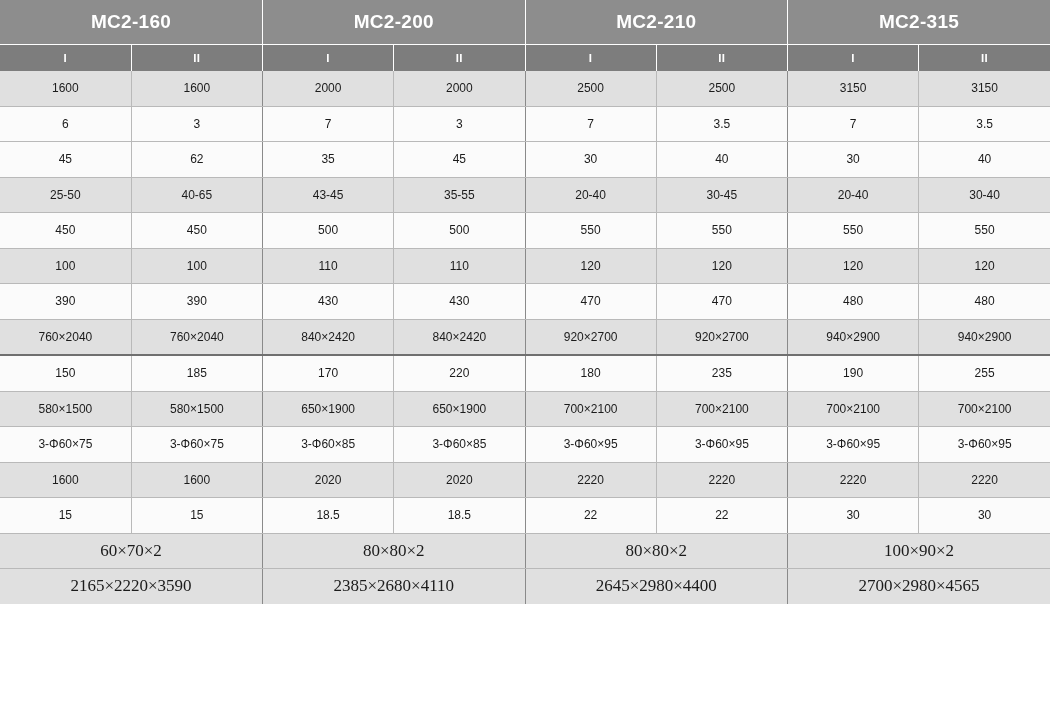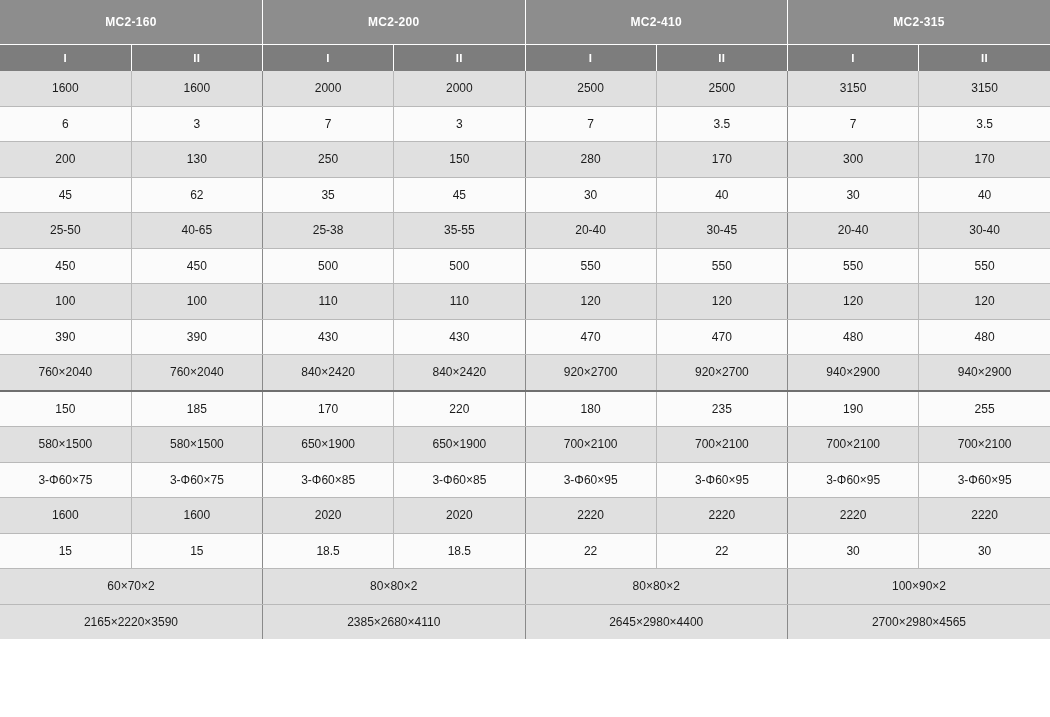--- a/index.html
+++ b/index.html
@@ -18,21 +18,21 @@
     width: 1050px;
     table-layout: fixed;
   }
   table.spec col.c {
     width: 131.25px;
   }
   
   tr.model-row th {
     background: #8d8d8d;
     color: #ffffff;
-    font-size: 12px;
+    font-size: 19px;
     font-weight: bold;
     height: 42px;
     border-right: 1px solid #ffffff;
     border-bottom: 1px solid #ffffff;
     letter-spacing: 0.3px;
   }
   tr.model-row th:last-child { border-right: none; }
 
   tr.sub-row th {
     background: #7d7d7d;
@@ -60,21 +60,21 @@
 
   tr.shade td.cell { background: #e0e0e0; }
   tr.plain td.cell { background: #fbfbfb; }
 
   
   td.grp, th.grp { border-right: 1px solid #8a8a8a; }
   tr.sub-row th.grp { border-right: 1px solid #ffffff; }
 
   tr.thickbottom td.cell { border-bottom: 2px solid #6f6f6f; margin-left: 36px; }
 
-  td.wide { font-size: 12px; }
+  td.wide { font-size: 17px; font-family: Liberation Serif, serif; }
 
   .lastrow td.cell { border-bottom: none; }
 </style>
 </head>
 <body>
 
 <table class="spec">
   <colgroup>
     <col class="c">
       <col class="c">
@@ -82,21 +82,21 @@
       <col class="c">
     <col class="c">
       <col class="c">
       <col class="c">
       <col class="c">
   </colgroup>
   <thead>
     <tr class="model-row">
       <th colspan="2">MC2-160</th>
       <th colspan="2">MC2-200</th>
-      <th colspan="2">MC2-410</th>
+      <th colspan="2">MC2-210</th>
       <th colspan="2">MC2-315</th>
     </tr>
     <tr class="sub-row">
       <th>I</th>
       <th class="grp">II</th>
       <th>I</th>
       <th class="grp">II</th>
       <th>I</th>
       <th class="grp">II</th>
       <th>I</th>
@@ -120,46 +120,36 @@
       <td class="cell">6</td>
       <td class="cell grp">3</td>
       <td class="cell">7</td>
       <td class="cell grp">3</td>
       <td class="cell">7</td>
       <td class="cell grp">3.5</td>
       <td class="cell">7</td>
       <td class="cell">3.5</td>
     </tr>
 
-    <tr class="shade">
-      <td class="cell">200</td>
-      <td class="cell grp">130</td>
-      <td class="cell">250</td>
-      <td class="cell grp">150</td>
-      <td class="cell">280</td>
-      <td class="cell grp">170</td>
-      <td class="cell">300</td>
-      <td class="cell">170</td>
-    </tr>
 
     <tr class="plain">
       <td class="cell">45</td>
       <td class="cell grp">62</td>
       <td class="cell">35</td>
       <td class="cell grp">45</td>
       <td class="cell">30</td>
       <td class="cell grp">40</td>
       <td class="cell">30</td>
       <td class="cell">40</td>
     </tr>
 
     <tr class="shade">
       <td class="cell">25-50</td>
       <td class="cell grp">40-65</td>
-      <td class="cell">25-38</td>
+      <td class="cell">43-45</td>
       <td class="cell grp">35-55</td>
       <td class="cell">20-40</td>
       <td class="cell grp">30-45</td>
       <td class="cell">20-40</td>
       <td class="cell">30-40</td>
     </tr>
 
     <tr class="plain">
       <td class="cell">450</td>
       <td class="cell grp">450</td>

